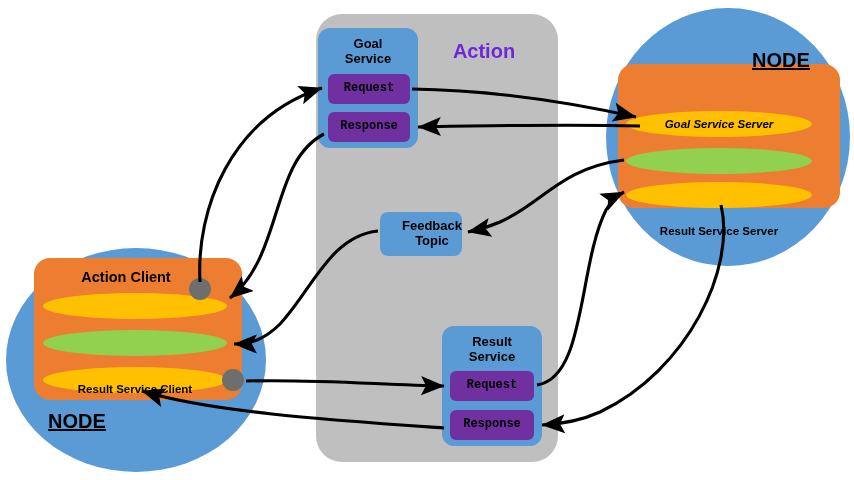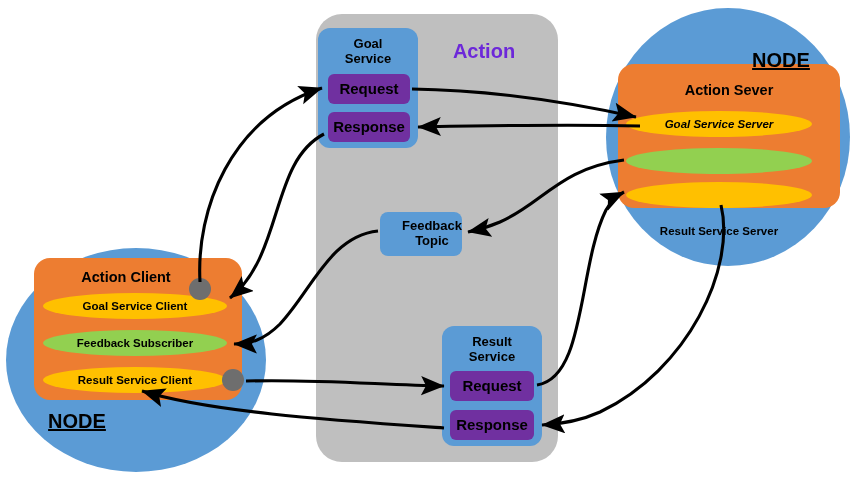--- a/index.html
+++ b/index.html
@@ -20,21 +20,21 @@
     text-align:center;line-height:1.12;
     white-space:pre-line;
     display:flex;align-items:center;justify-content:center;
     letter-spacing:0px;
   }
   .lbl-dark{color:#6d28d9;}
   .t-node{font-size:20px;text-decoration:underline;}
   .t-group{font-size:14.5px;}
   .t-pill{font-size:11.5px;}
   .t-svc{font-size:13px;}
-  .t-req{font-size:15px;}
+  .t-req{font-size:12px;font-family:Liberation Mono, monospace;}
   .t-action{font-size:20px;}
   .t-fb{font-size:13px;}
 </style>
 </head>
 <body>
 
 <div id="stage">
 
   <svg class="layer" id="shapes" viewBox="0 0 854 480">
 
@@ -92,29 +92,26 @@
 
       <path d="M721,205 C736,268 688,370 600,412 C580,421 562,424 542,425"></path>
 
       <path d="M444,428 C330,420 210,412 142,391"></path>
     </g>
   </svg>
 
   <div class="lbl lbl-dark t-action" style="left:436px;top:39px;width:96px;height:24px;">Action</div>
 
   <div class="lbl t-node" style="left:738px;top:50px;width:86px;height:20px;">NODE</div>
-  <div class="lbl t-group" style="left:618px;top:80px;width:222px;height:20px;">Action Sever</div>
   <div class="lbl t-pill" style="left:626px;top:115px;width:186px;height:18px;font-style:italic;">Goal Service Server</div>
   <div class="lbl t-pill" style="left:626px;top:186px;width:186px;height:18px;margin-top:36px;">Result Service Server</div>
 
   <div class="lbl t-node" style="left:46px;top:411px;width:62px;height:20px;">NODE</div>
   <div class="lbl t-group" style="left:34px;top:267px;width:184px;height:20px;">Action Client</div>
-  <div class="lbl t-pill" style="left:43px;top:297px;width:184px;height:18px;">Goal Service Client</div>
-  <div class="lbl t-pill" style="left:43px;top:334px;width:184px;height:18px;">Feedback Subscriber</div>
-  <div class="lbl t-pill" style="left:43px;top:371px;width:184px;height:18px;">Result Service Client</div>
+  <div class="lbl t-pill" style="left:43px;top:380px;width:184px;height:18px;">Result Service Client</div>
 
   <div class="lbl t-svc" style="left:326px;top:33px;width:84px;height:38px;">Goal
 Service</div>
   <div class="lbl t-req" style="left:328px;top:74px;width:82px;height:30px;">Request</div>
   <div class="lbl t-req" style="left:328px;top:112px;width:82px;height:30px;">Response</div>
 
   <div class="lbl t-fb" style="left:380px;top:213px;width:104px;height:42px;border-radius:20px;">Feedback
 Topic</div>
 
   <div class="lbl t-svc" style="left:450px;top:331px;width:84px;height:38px;">Result

